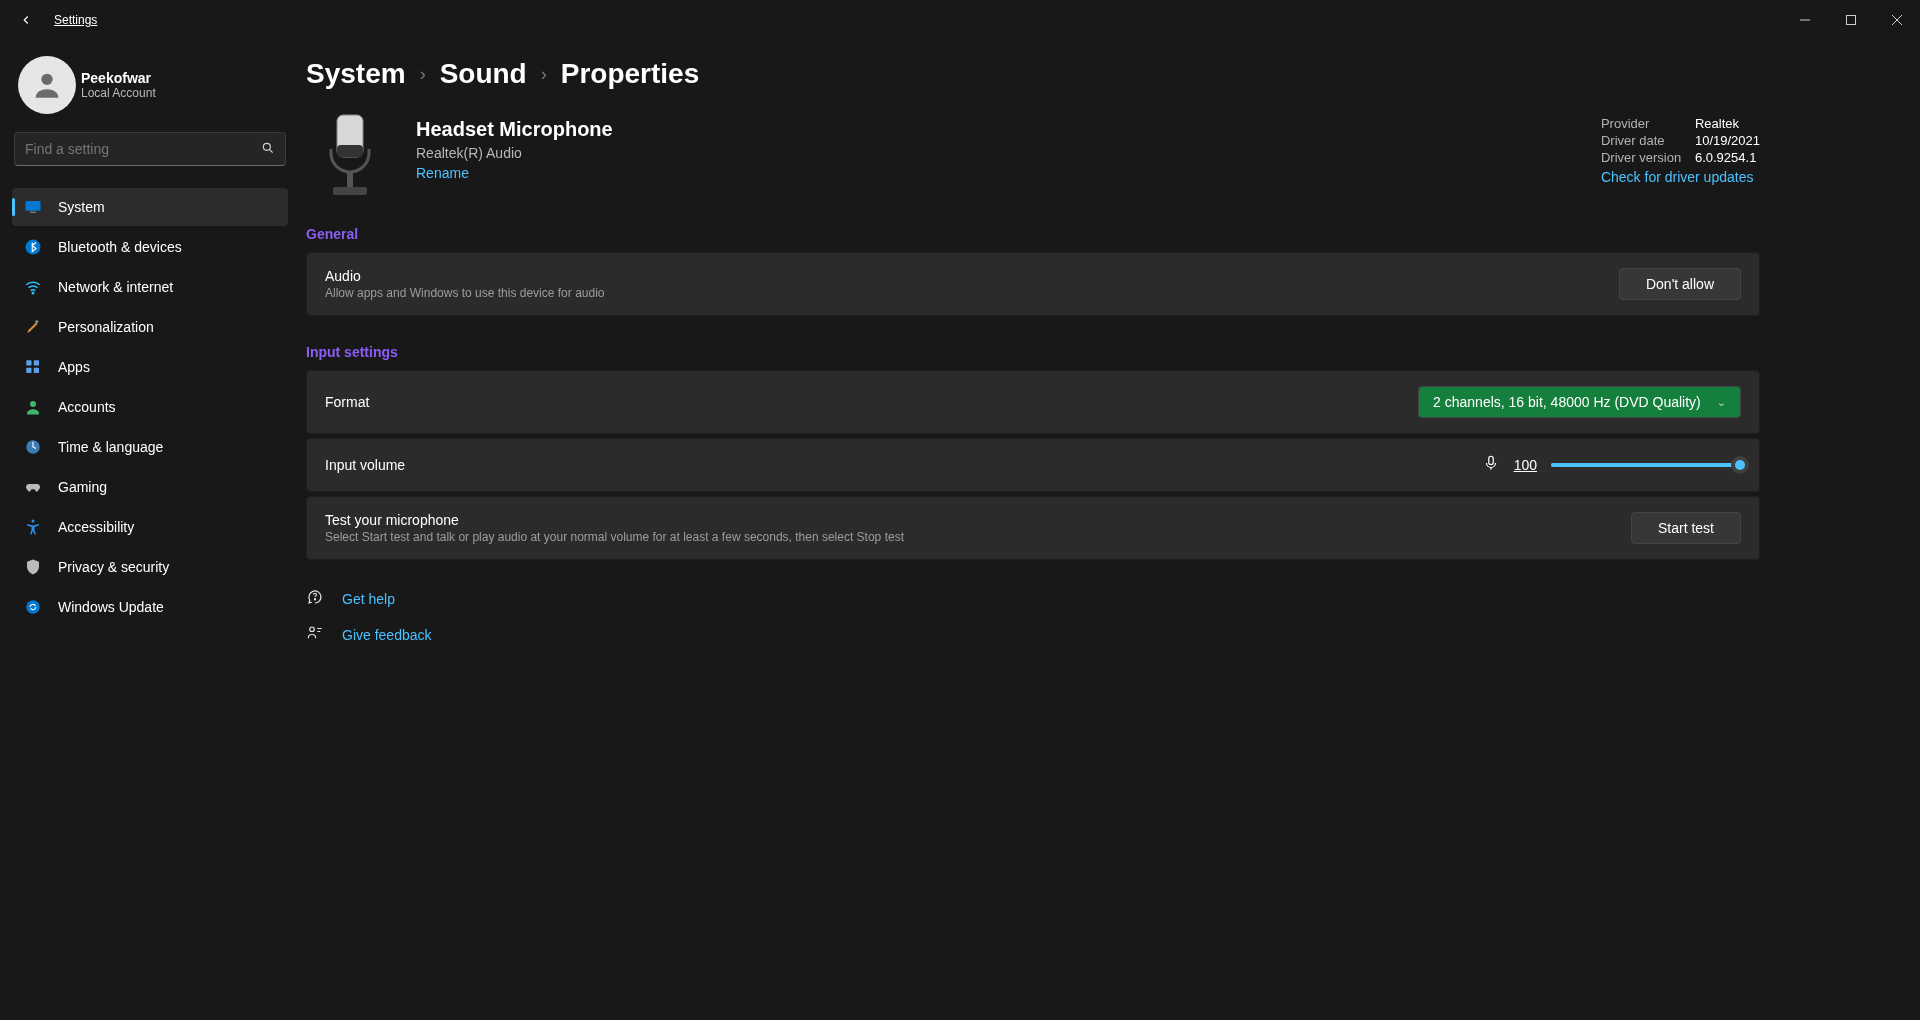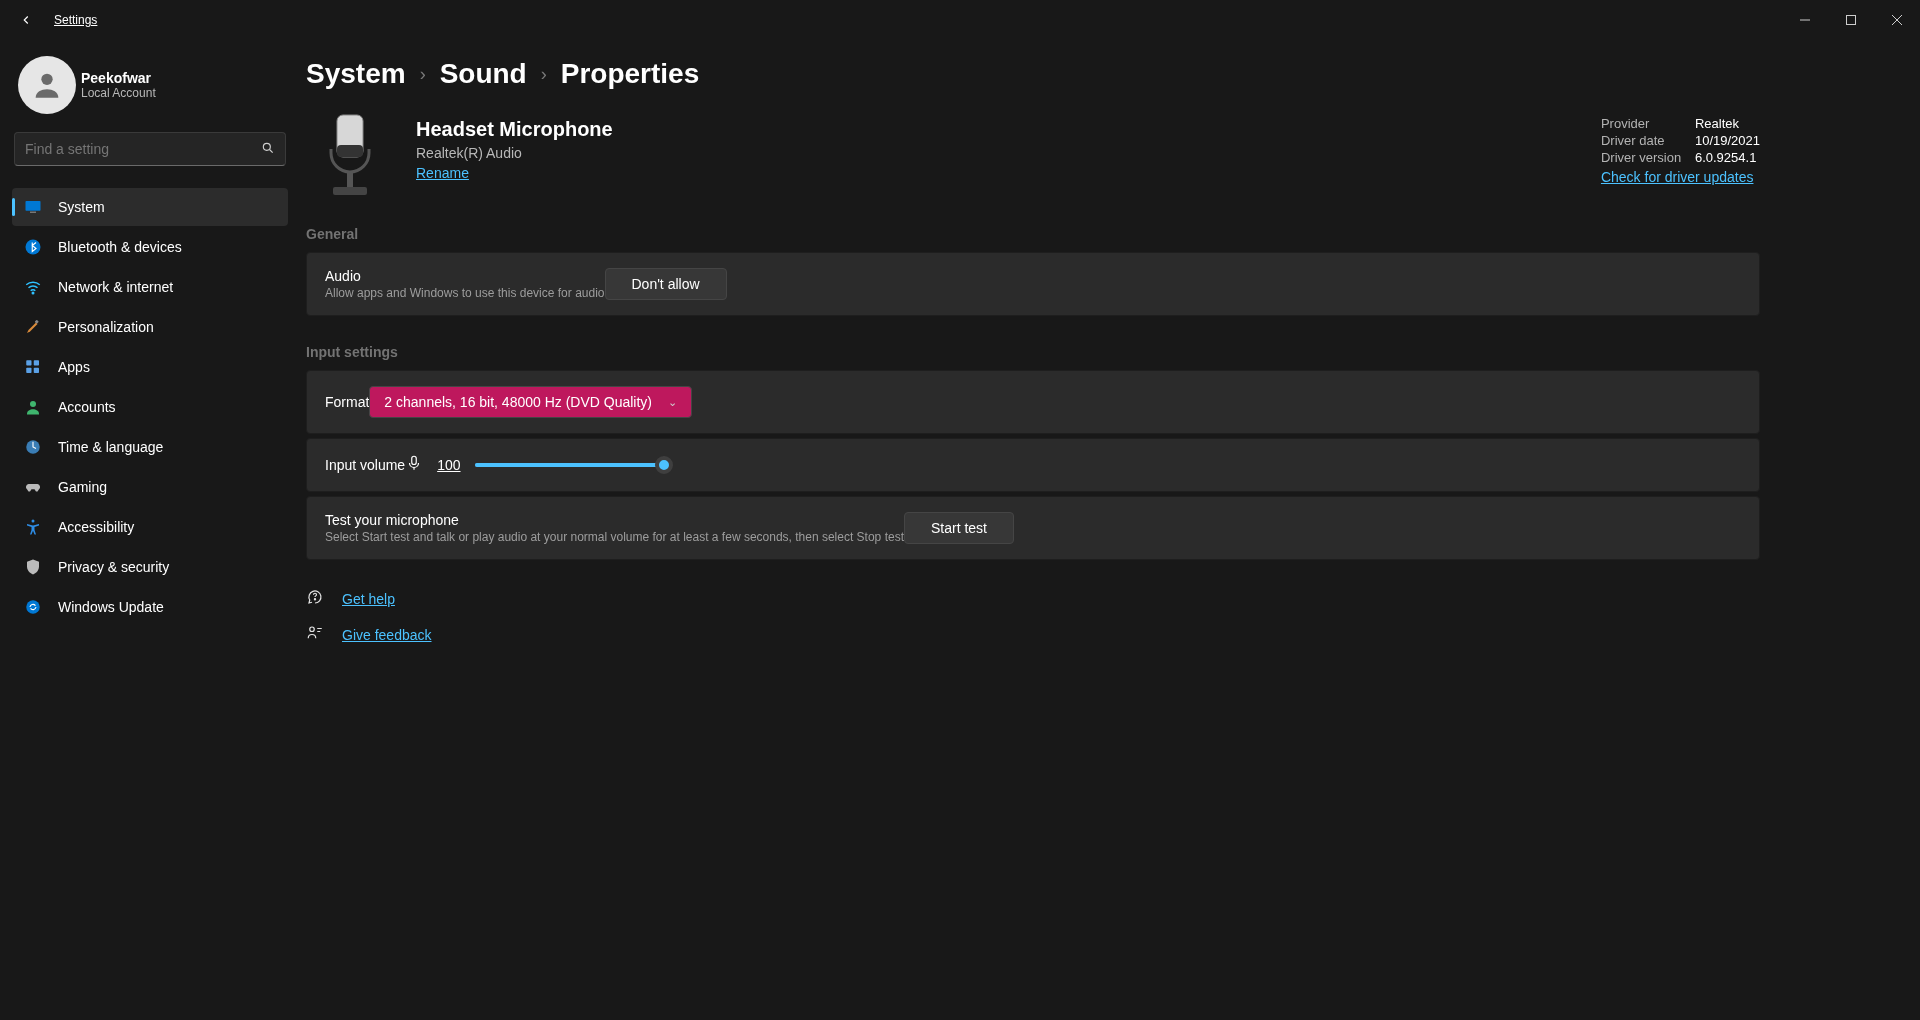--- a/index.html
+++ b/index.html
@@ -38,37 +38,37 @@
 .main { flex:1; padding: 18px 160px 0 6px; overflow:auto; }
 .breadcrumb { display:flex; align-items:center; gap:14px; font-size:28px; font-weight:600; margin-bottom: 22px; }
 .crumb { color:#ffffff; }
 .chev { color:#7a7a7a; font-size:18px; font-weight:400; }
 
 .device-header { display:flex; gap:22px; position:relative; margin-bottom: 26px; }
 .mic-art { width:88px; height:88px; display:flex; align-items:center; justify-content:center; }
 .device-meta { display:flex; flex-direction:column; gap:4px; padding-top:6px; }
 .device-name { font-size:20px; font-weight:600; }
 .device-sub { font-size:14px; color:#b8b8b8; }
-.link { color:#4cc2ff; font-size:14px;text-decoration:underline; }
+.link { color:#4cc2ff; font-size:14px; }
 
 .driver-box { position:absolute; right:0; top:4px; font-size:13px; display:grid; grid-template-columns: 90px auto; row-gap:2px; column-gap:4px; }
 .driver-key { color:#b3b3b3; }
 .driver-val { color:#ffffff; }
 .driver-box .link { grid-column: 1 / span 2; margin-top:2px; }
 
-.section-title { font-size:14px; font-weight:600; color:#737373; margin: 8px 0 10px 0; }
-
-.card { background:#2b2b2b; border:1px solid #1e1e1e; border-radius:4px; padding:15px 18px; display:flex; align-items:center; margin-bottom:4px; }
+.section-title { font-size:14px; font-weight:600; color:#8b5cf6; margin: 8px 0 10px 0; }
+
+.card { background:#2b2b2b; border:1px solid #1e1e1e; border-radius:4px; padding:15px 18px; display:flex; align-items:center; justify-content:space-between; margin-bottom:4px; }
 .card .primary { font-size:14px; color:#ffffff; }
 .card .secondary { font-size:12px; color:#9d9d9d; margin-top:2px; }
 .stack { display:flex; flex-direction:column; }
 
 .btn { background:#373737; border:1px solid #454545; color:#fff; font-size:14px; padding:7px 26px; border-radius:4px; }
 
-.dropdown { background:#be185d; border:1px solid #454545; color:#fff; font-size:14px; padding:7px 14px; border-radius:4px; display:flex; align-items:center; gap:16px; }
+.dropdown { background:#15803d; border:1px solid #454545; color:#fff; font-size:14px; padding:7px 14px; border-radius:4px; display:flex; align-items:center; gap:16px; }
 .dd-chev { color:#cfcfcf; font-size:11px; }
 
 .vol-row { display:flex; align-items:center; gap:14px; }
 .vol-num { font-size:14px;text-decoration:underline; }
 .slider-track { width:190px; height:4px; background:#3a7db5; border-radius:2px; position:relative; }
 .slider-fill { position:absolute; left:0; top:0; bottom:0; background:#4cc2ff; border-radius:2px; width:100%; }
 .slider-thumb { position:absolute; right:-8px; top:50%; transform:translateY(-50%); width:18px; height:18px; border-radius:50%; background:#4cc2ff; border:4px solid #3f3f3f; }
 
 .footer-links { margin-top:28px; display:flex; flex-direction:column; gap:14px; }
 .foot-row { display:flex; align-items:center; gap:18px; }

